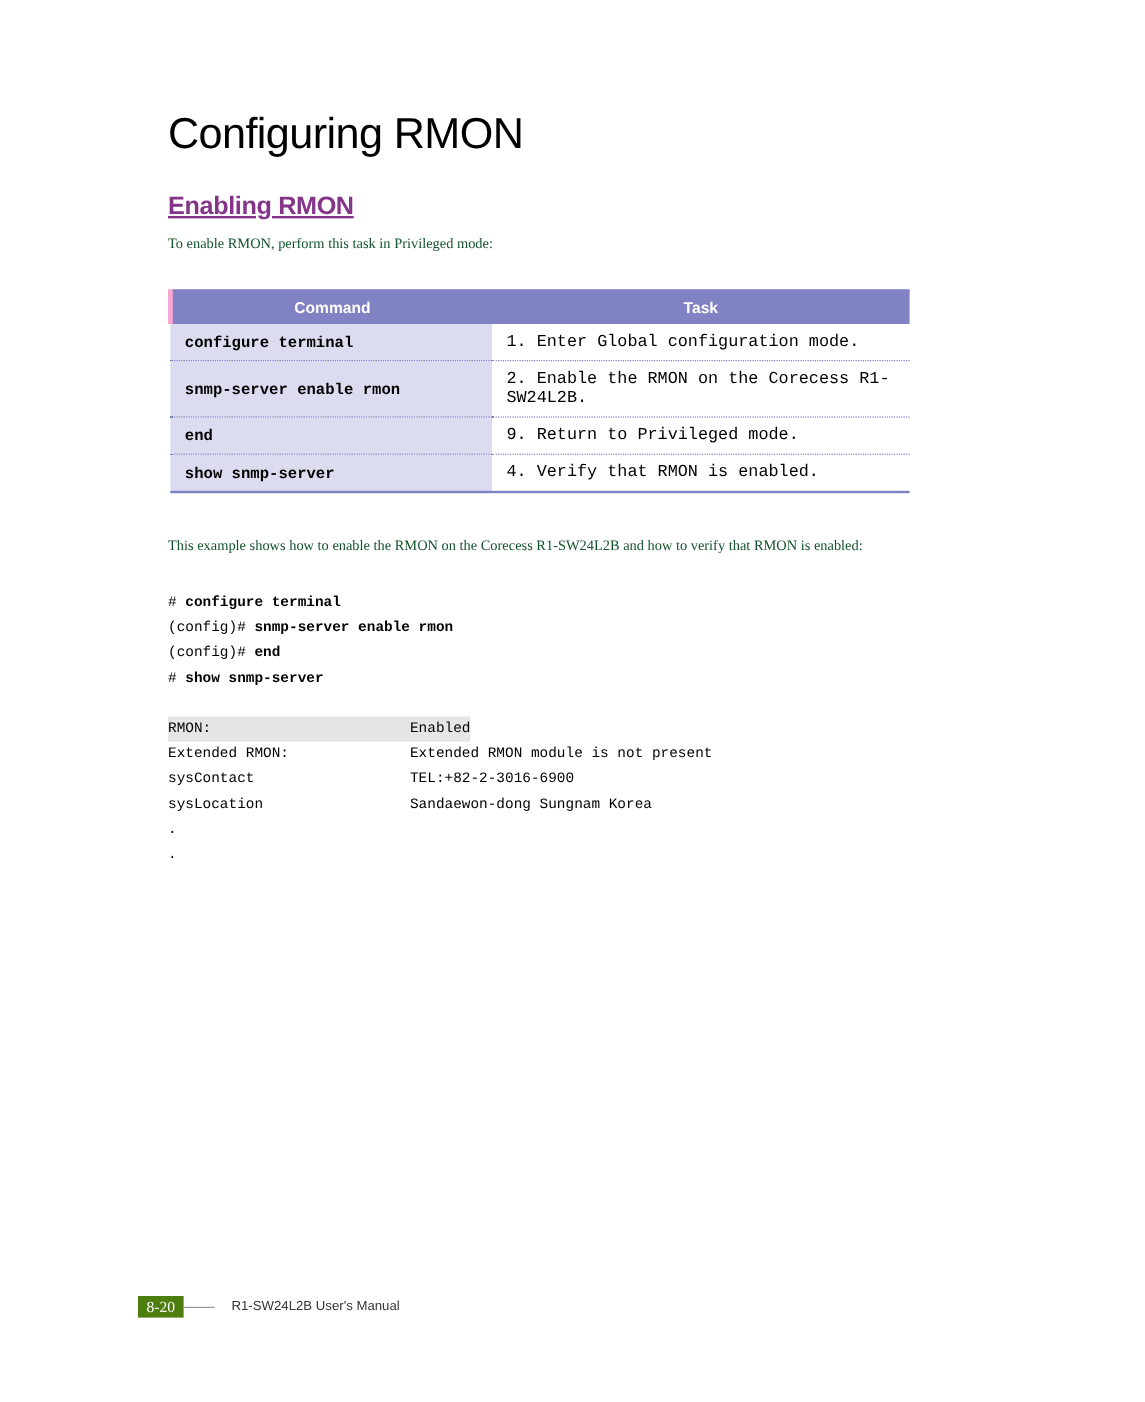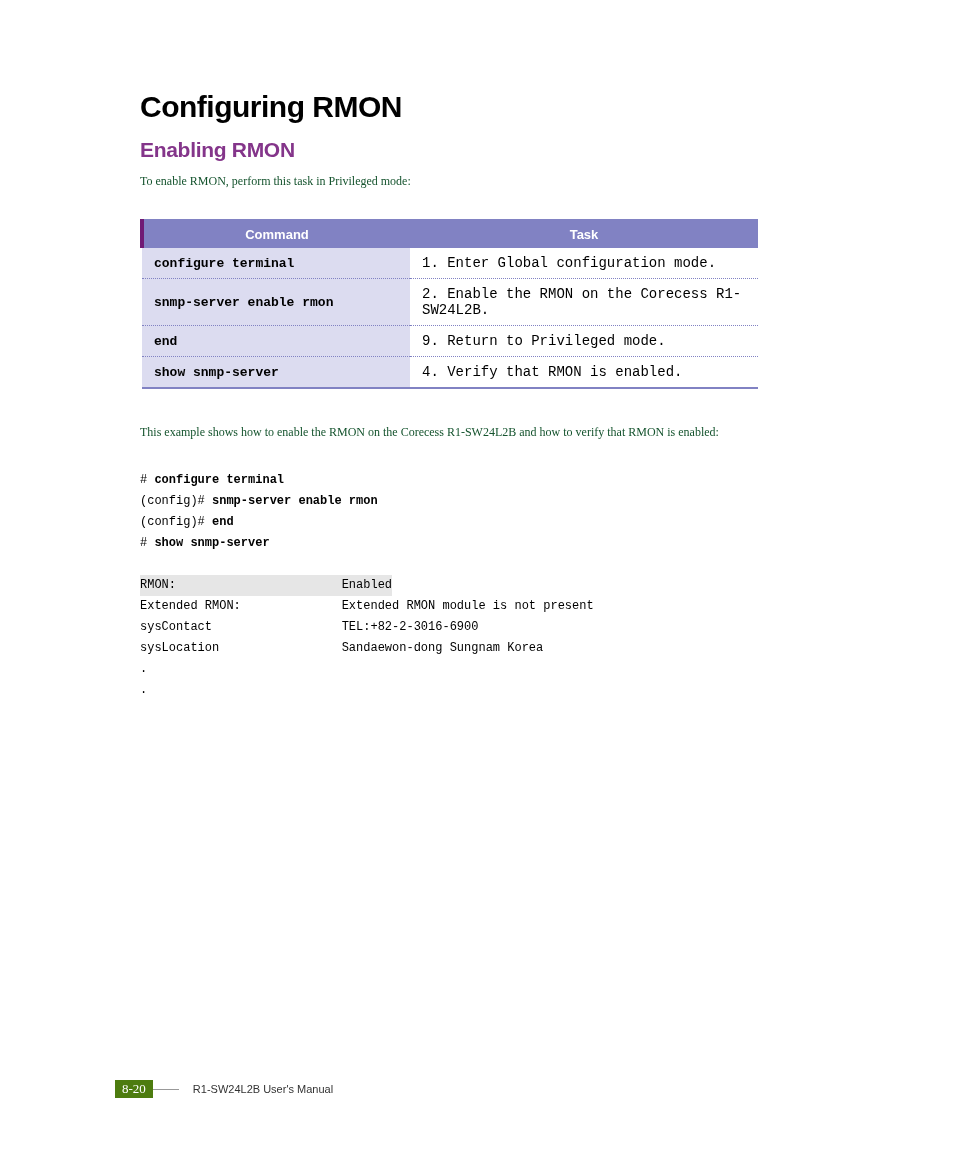--- a/index.html
+++ b/index.html
@@ -11,33 +11,34 @@
     height: 1168px;
     position: relative;
     box-sizing: border-box;
   }
   .page {
     padding: 90px 115px 0 140px;
     box-sizing: border-box;
   }
   .h1 {
     font-family: Arial, Helvetica, sans-serif;
-    font-weight: 700;
-    font-size: 30px;
+    font-weight: 400;
+    font-size: 36px;
     color: #000;
-    margin: 0 0 14px 0;
+    margin: 0 0 28px 0;
     letter-spacing: -0.5px;
   }
   .h2 {
     font-family: Arial, Helvetica, sans-serif;
     font-weight: 900;
     font-size: 21px;
     color: #84358a;
     margin: 0 0 10px 0;
     letter-spacing: -0.3px;
+    text-decoration: underline;
   }
   .body-text {
     font-family: Liberation Serif, serif;
     font-size: 12px;
     color: #14532d;
     margin: 0 0 28px 0;
     line-height: 1.6;
   }
   .table-caption {
     font-family: Arial, Helvetica, sans-serif;
@@ -55,21 +56,21 @@
   table.cmd th {
     background: #8182c3;
     color: #fff;
     font-family: Arial, Helvetica, sans-serif;
     font-weight: bold;
     font-size: 13px;
     padding: 6px 10px;
     text-align: center;
   }
   table.cmd th.cmdcol {
-    border-left: 4px solid #701a75;
+    border-left: 4px solid #f9a8d4;
     width: 246px;
   }
   table.cmd td {
     padding: 7px 12px;
     border-bottom: 1px dotted #8182c3;
     font-size: 14px;
     vertical-align: middle;
   }
   table.cmd tr:last-child td {
     border-bottom: none;

